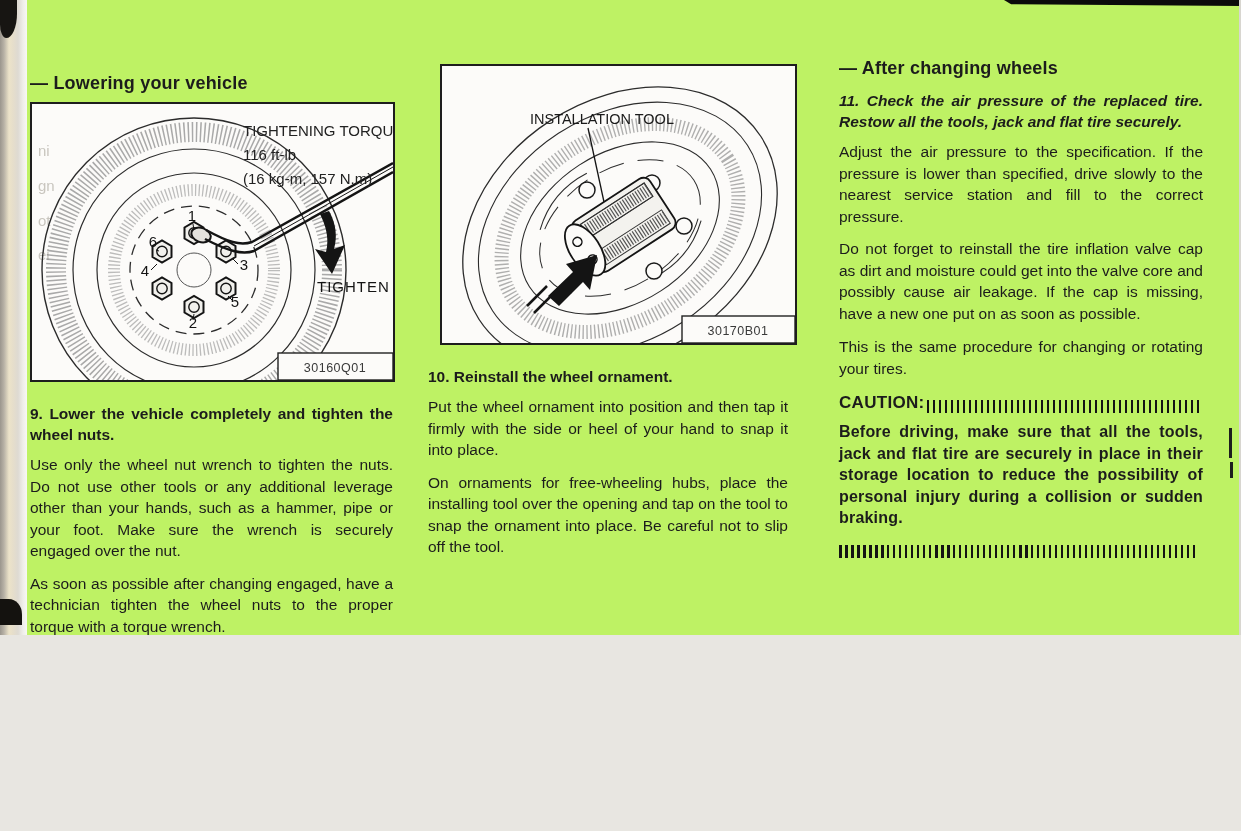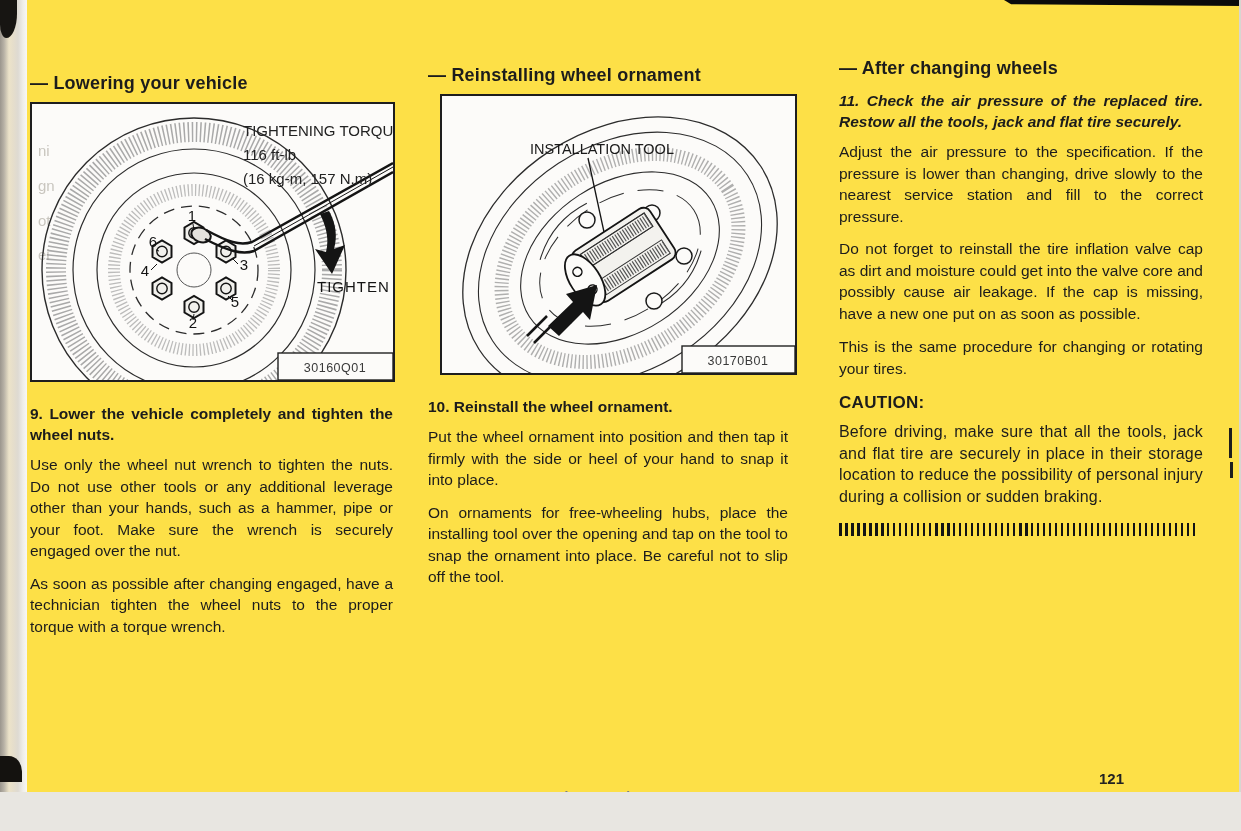--- a/index.html
+++ b/index.html
@@ -1,17 +1,17 @@
 <!DOCTYPE html>
 <html><head>
 <meta charset="utf-8">
 <style>
   html,body{margin:0;padding:0;}
   body{width:1241px;height:831px;overflow:hidden;background:#e8e6e1;}
-  .scan{position:relative;width:1241px;height:792px;background:#fde047;overflow:hidden;
+  .scan{position:relative;width:1241px;height:635px;background:#bef264;overflow:hidden;
         font-family:"Liberation Sans",sans-serif;color:#1c1c1c;}
   
   .binding{position:absolute;left:0;top:0;width:27px;height:831px;
     background:linear-gradient(to right,#9b968d 0px,#b8b2a6 4px,#ece3c9 9px,#e6decb 13px,#dedad2 18px,#efeeea 23px,#f8f7f4 27px);}
   .corner-tl{position:absolute;left:0;top:0;width:17px;height:38px;background:#171512;border-radius:0 0 70% 40%;}
   .corner-bl{position:absolute;left:0;bottom:10px;width:22px;height:26px;background:#14120f;border-radius:0 60% 0 0;}
   .bar-top-right{position:absolute;left:1004px;top:0;width:237px;height:6px;background:#0b0b0b;
     clip-path:polygon(0 0,100% 0,100% 100%,3% 70%);}
   .bar-bottom{position:absolute;left:0;top:818px;width:1241px;height:13px;background:#0d0c0a;border-radius:6px 0 0 0;}
   .edge-mark{position:absolute;background:#1d1d1d;}
@@ -21,25 +21,25 @@
   .col-1{left:30px;top:72px;width:363px;}
   .col-2{left:428px;top:64px;width:360px;}
   .col-3{left:823px;top:57px;width:364px;margin-left:16px;}
   h2.sec{font-size:18px;font-weight:bold;margin:0 0 7px 0;line-height:23px;letter-spacing:.2px;}
   .figure{position:relative;border:2px solid #1e1e1e;background:#fcfbf9;}
   .fig-1{width:361px;height:276px;}
   .fig-2{width:353px;height:277px;margin-left:12px;}
   .step{font-size:15.5px;font-weight:bold;line-height:21px;margin:21px 0 9px 0;text-align:justify;}
   .body-p{font-size:15.5px;line-height:21.5px;margin:0 0 11px 0;text-align:justify;}
   
-  .caution-head{display:flex;align-items:flex-start;margin:14px 0 8px 0;flex-direction:column;}
+  .caution-head{display:flex;align-items:flex-end;margin:14px 0 8px 0;}
   .caution-label{font-size:17px;font-weight:bold;letter-spacing:.3px;white-space:nowrap;}
   .caution-bars{height:13px;flex:1;margin-left:2px;
     background:repeating-linear-gradient(90deg,#141414 0 2.5px,transparent 2.5px 6px);}
-  .caution-text{font-size:16px;font-weight:normal;line-height:21.5px;text-align:justify;margin:0 0 16px 0;letter-spacing:.2px;}
+  .caution-text{font-size:16px;font-weight:bold;line-height:21.5px;text-align:justify;margin:0 0 16px 0;letter-spacing:.2px;}
   .caution-endbars{height:13px;width:356px;
     background:repeating-linear-gradient(90deg,#141414 0 2.5px,transparent 2.5px 6px);}
   
   .page-num{position:absolute;left:1099px;top:770px;font-size:15px;color:#222;font-weight:bold;}
   .watermark{position:absolute;left:532px;top:787px;font-size:22px;color:#7e7e7e;letter-spacing:.5px;text-decoration:underline;}
   
   svg text{font-family:"Liberation Sans",sans-serif;}
   .bleed{fill:#c9c6bf;font-size:15px;}
 </style>
 </head>
@@ -141,21 +141,20 @@
         <text x="303" y="268" font-size="12.5" letter-spacing=".5" fill="#3a3a3a" text-anchor="middle">30160Q01</text>
       </svg>
     </div>
 
     <p class="step">9. Lower the vehicle completely and tighten the wheel nuts.</p>
     <p class="body-p">Use only the wheel nut wrench to tighten the nuts. Do not use other tools or any additional leverage other than your hands, such as a hammer, pipe or your foot. Make sure the wrench is securely engaged over the nut.</p>
     <p class="body-p">As soon as possible after changing engaged, have a technician tighten the wheel nuts to the proper torque with a torque wrench.</p>
   </section>
 
   <section class="col col-2">
-    <h2 class="sec">— Reinstalling wheel ornament</h2>
 
     <div class="figure fig-2">
       <svg width="353" height="277" viewBox="0 0 353 277">
 
         <g fill="none" stroke="#2c2c2c" transform="rotate(-33 178 162)">
           <ellipse cx="178" cy="162" rx="168" ry="128" stroke-width="1.3"></ellipse>
           <ellipse cx="178" cy="162" rx="152" ry="113" stroke-width="1.1"></ellipse>
           <ellipse cx="178" cy="162" rx="128" ry="92" stroke-width="14" stroke="#8f8f8f" stroke-dasharray="1.4 2.5" opacity="0.7"></ellipse>
           <ellipse cx="178" cy="162" rx="108" ry="75" stroke-width="1.1"></ellipse>
           <ellipse cx="178" cy="162" rx="88" ry="58" stroke-width="1" stroke-dasharray="26 14"></ellipse>
@@ -198,21 +197,21 @@
 
     <p class="step">10. Reinstall the wheel ornament.</p>
     <p class="body-p">Put the wheel ornament into position and then tap it firmly with the side or heel of your hand to snap it into place.</p>
     <p class="body-p">On ornaments for free-wheeling hubs, place the installing tool over the opening and tap on the tool to snap the ornament into place. Be careful not to slip off the tool.</p>
   </section>
 
   <section class="col col-3">
     <h2 class="sec">— After changing wheels</h2>
 
     <p class="step" style="margin-top:10px;font-style:italic;">11. Check the air pressure of the replaced tire. Restow all the tools, jack and flat tire securely.</p>
-    <p class="body-p">Adjust the air pressure to the specification. If the pressure is lower than changing, drive slowly to the nearest service station and fill to the correct pressure.</p>
+    <p class="body-p">Adjust the air pressure to the specification. If the pressure is lower than specified, drive slowly to the nearest service station and fill to the correct pressure.</p>
     <p class="body-p" style="margin-bottom:12px;">Do not forget to reinstall the tire inflation valve cap as dirt and moisture could get into the valve core and possibly cause air leakage. If the cap is missing, have a new one put on as soon as possible.</p>
     <p class="body-p">This is the same procedure for changing or rotating your tires.</p>
 
     <div class="caution-head">
       <span class="caution-label">CAUTION:</span>
       <span class="caution-bars"></span>
     </div>
     <p class="caution-text">Before driving, make sure that all the tools, jack and flat tire are securely in place in their storage location to reduce the possibility of personal injury during a collision or sudden braking.</p>
     <div class="caution-endbars"></div>
   </section>

